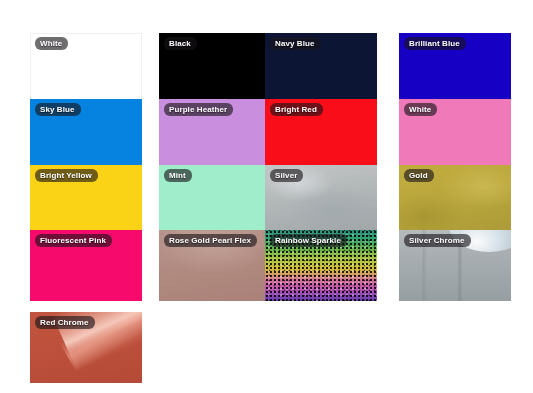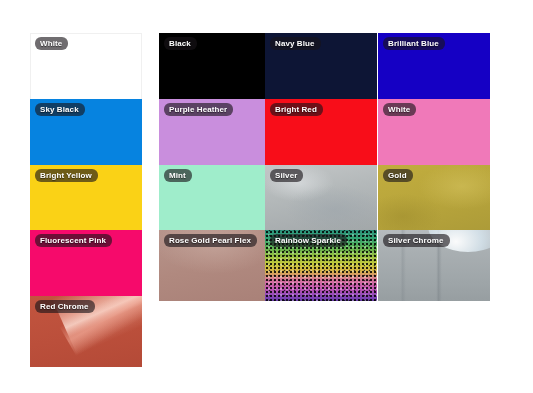--- a/index.html
+++ b/index.html
@@ -47,28 +47,28 @@
     border-radius: 6px;
     white-space: nowrap;
     background: rgba(24, 20, 24, 0.62);
     text-shadow: 0 1px 1px rgba(0, 0, 0, 0.55);
   }
 
   
   .col-0 { left: 30px; }
   .col-1 { left: 159px; }
   .col-2 { left: 265px; }
-  .col-3 { left: 378px; }
+  .col-3 { left: 399px; }
 
   
   .row-0 { top: 33px; }
   .row-1 { top: 99px; }
   .row-2 { top: 165px; }
   .row-3 { top: 230px; }
-  .row-4 { top: 296px; }
+  .row-4 { top: 312px; }
 
   
   .surf-white {
     background: #ffffff;
     box-shadow: inset 0 0 0 1px #f0f0f0;
   }
   .surf-flat { }
 
   
   .surf-silver {
@@ -202,21 +202,21 @@
     <div class="swatch col-2 row-0">
       <div class="swatch-surface surf-flat" style="background: rgb(13, 21, 53);"></div>
       <span class="swatch-label">Navy Blue</span>
     </div>
     <div class="swatch col-3 row-0">
       <div class="swatch-surface surf-flat" style="background: rgb(21, 0, 196);"></div>
       <span class="swatch-label">Brilliant Blue</span>
     </div>
     <div class="swatch col-0 row-1">
       <div class="swatch-surface surf-flat" style="background: rgb(6, 131, 224);"></div>
-      <span class="swatch-label">Sky Black</span>
+      <span class="swatch-label">Sky Blue</span>
     </div>
     <div class="swatch col-1 row-1">
       <div class="swatch-surface surf-flat" style="background: rgb(201, 142, 221);"></div>
       <span class="swatch-label">Purple Heather</span>
     </div>
     <div class="swatch col-2 row-1">
       <div class="swatch-surface surf-flat" style="background: rgb(248, 13, 25);"></div>
       <span class="swatch-label">Bright Red</span>
     </div>
     <div class="swatch col-3 row-1">

